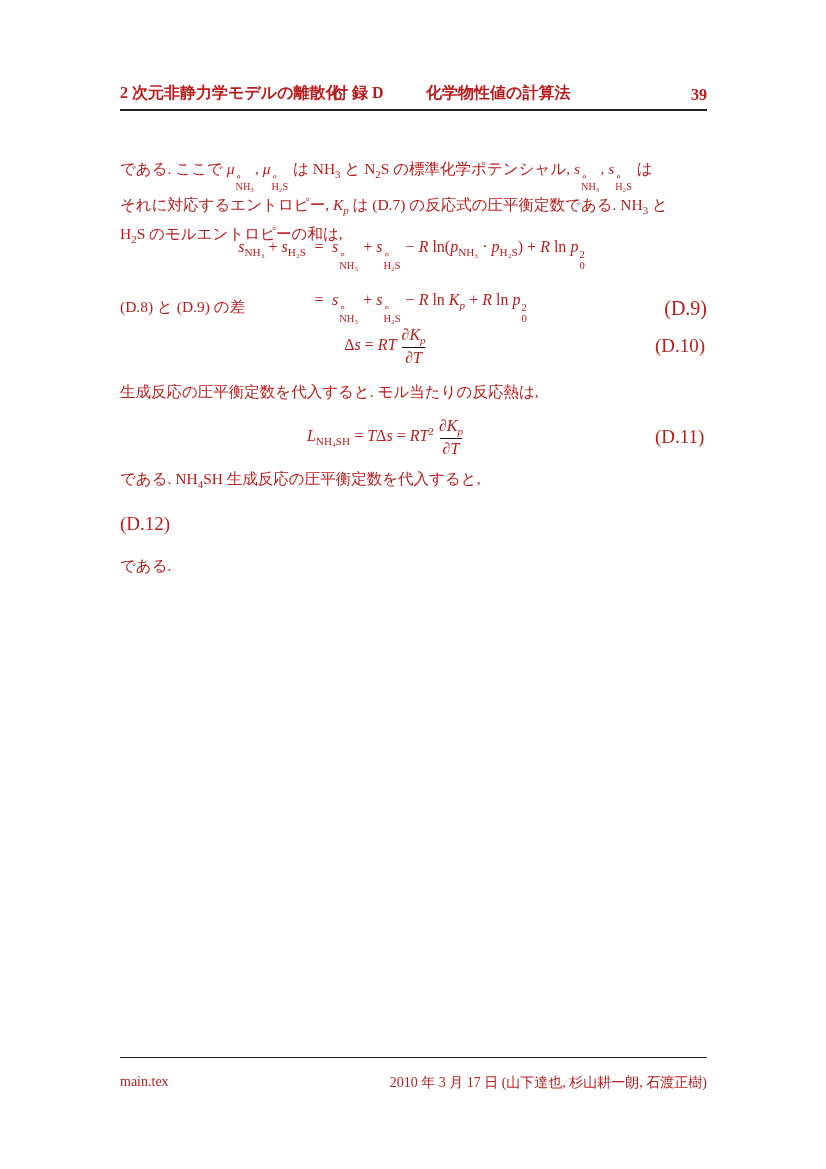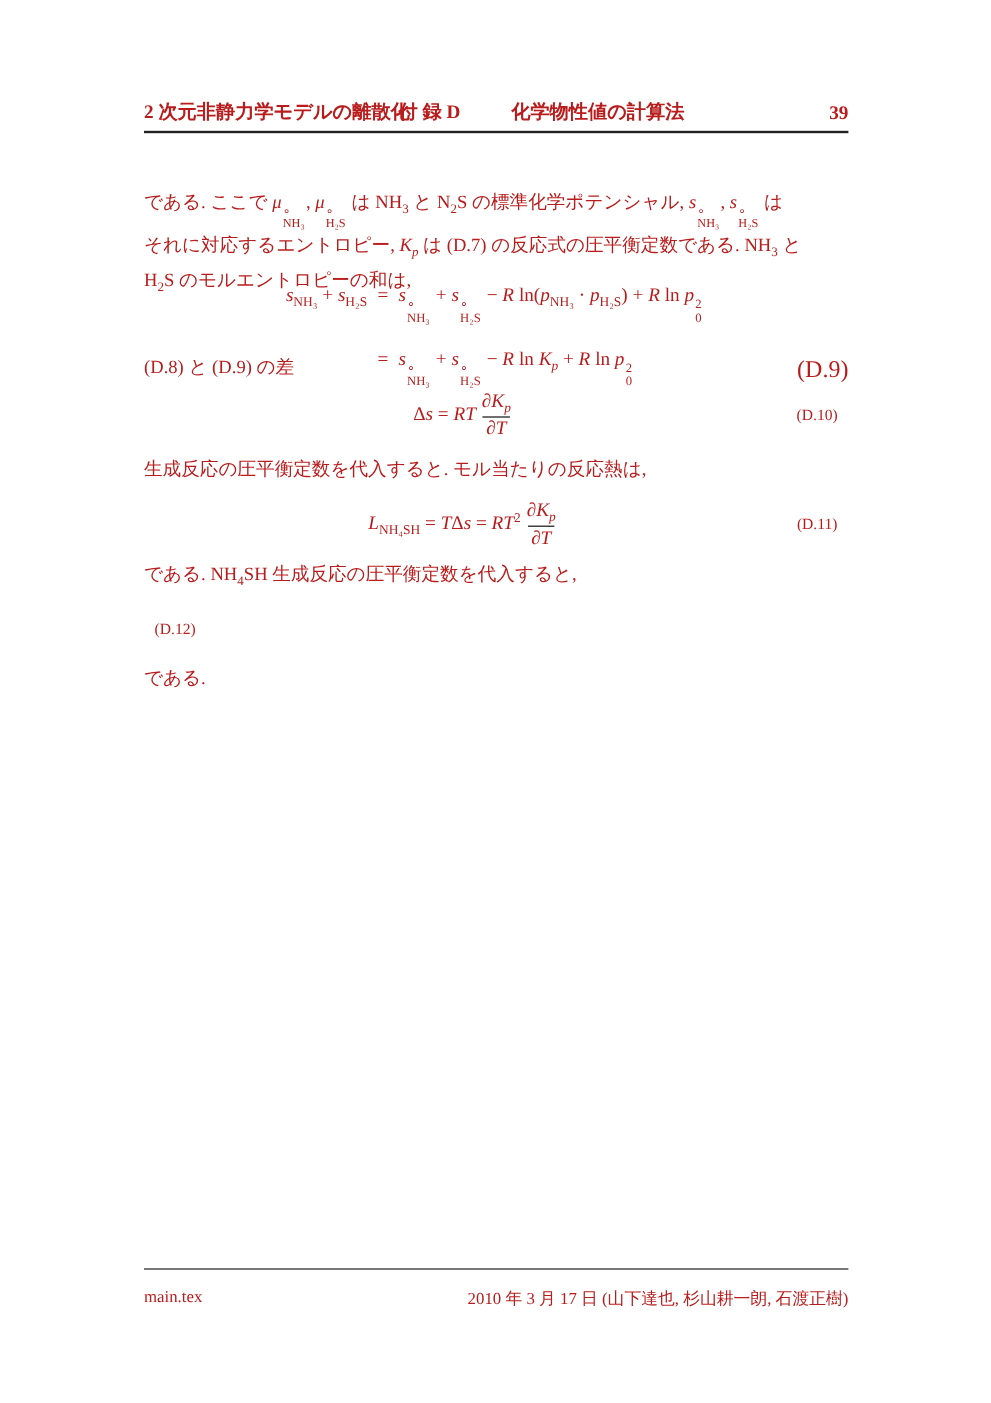--- a/index.html
+++ b/index.html
@@ -51,21 +51,21 @@
     align-items:baseline; row-gap:20px;margin-top:12px;
   }
   .eq9-grid .lhs { text-align:right; }
   .eq9-grid .rel { text-align:center; }
   .eq9-grid .rhs { text-align:left; }
   .eq-label {
     position:absolute; right:0; bottom:4px; font-size:20px; font-style:normal;
   }
   .eqrow { display:flex; align-items:center; }
   .eqrow .eqbody { flex:1; text-align:center; }
-  .eqrow .eqlabel { width:52px; text-align:center; font-size:13px; }
+  .eqrow .eqlabel { width:52px; text-align:left; font-size:19px; }
   .eq10 { top:320px; height:52px; }
   .eq11 { top:411px; height:52px; }
   .eq12 { top:497px; height:54px; }
   
   .footer {
     position:absolute; top:1057px; left:120px; width:587px;
     border-top:1.5px solid #222; padding-top:16px;
     display:flex; justify-content:space-between; font-size:14px;
   }
   .footer span { white-space:nowrap; }

